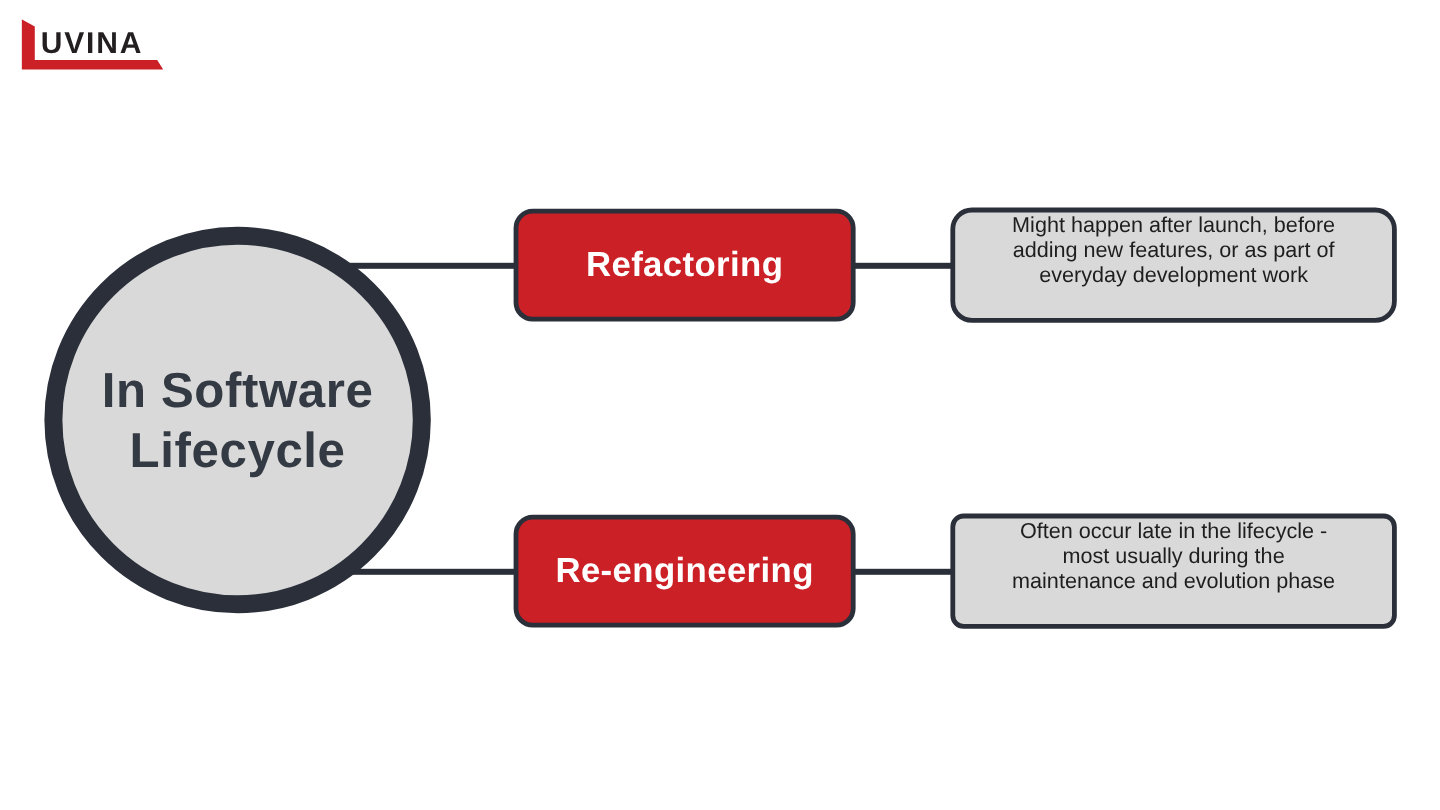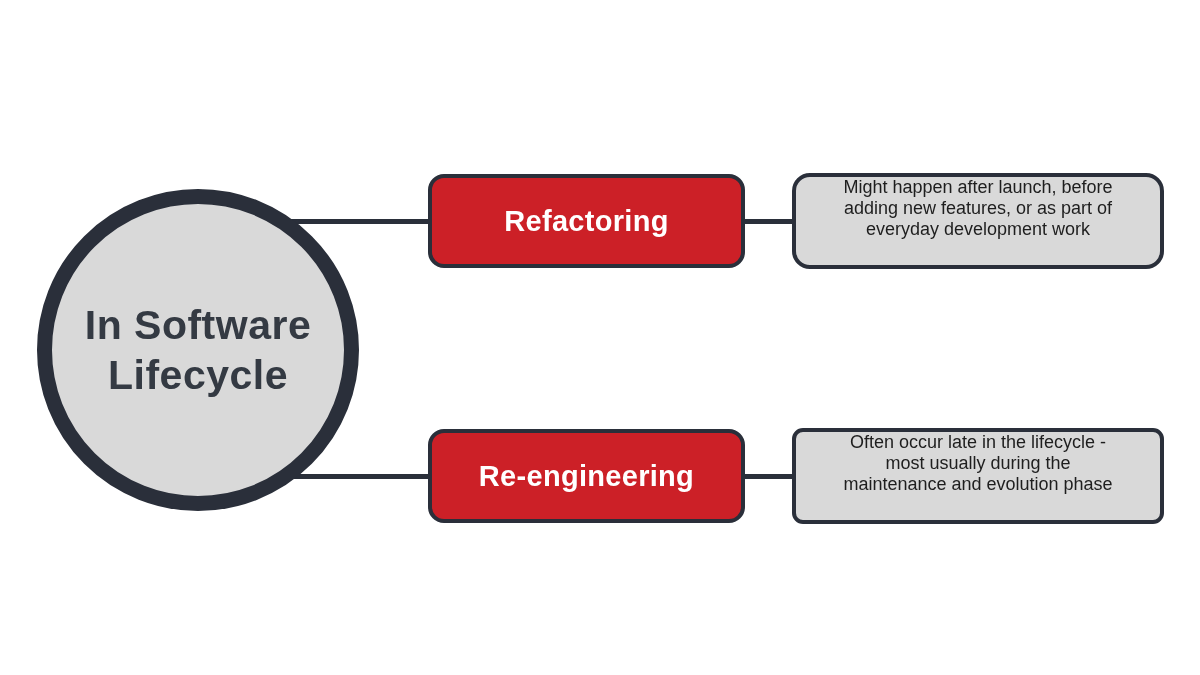--- a/index.html
+++ b/index.html
@@ -70,21 +70,21 @@
     text-align: center;
     line-height: 1.22;
     white-space: pre-line;
     letter-spacing: 0.5px;
   }
 
   
   .red-box {
     position: absolute;
     left: 428px;
-    width: 317px; height: 94px;
+    width: 285px; height: 94px;
     background: var(--red);
     border: 4px solid var(--dark);
     border-radius: 16px;
     display: flex;
     align-items: center;
     justify-content: center;
     z-index: 2;
   }
   .red-box .branch-label {
     color: #ffffff;
@@ -116,20 +116,28 @@
     white-space: pre-line;
   }
   .gb1 { top: 173px; }
   .gb2 { top: 428px; border-radius: 11px; }
 </style>
 </head>
 <body style="--red: #cc2027; --dark: #2a2f3a; --gray: #d9d9d9; --title_text: #343a43; --desc_text: #1e1e1e; --logo_text: #231f20;">
 
 <div class="canvas">
 
+  <div class="logo">
+    <span>
+      <svg width="130" height="50" viewBox="0 0 130 50">
+        <path d="M0 3 L11 9 L11 37 L113 37 L118 45 L0 45 Z" fill="#cc2027"></path>
+      </svg>
+    </span>
+    <span class="logo-text">UVINA</span>
+  </div>
 
   <div class="connector c1"></div>
   <div class="connector c2"></div>
   <div class="connector c3"></div>
   <div class="connector c4"></div>
 
   <div class="circle">
     <div class="circle-label">In Software
 Lifecycle</div>
   </div>

